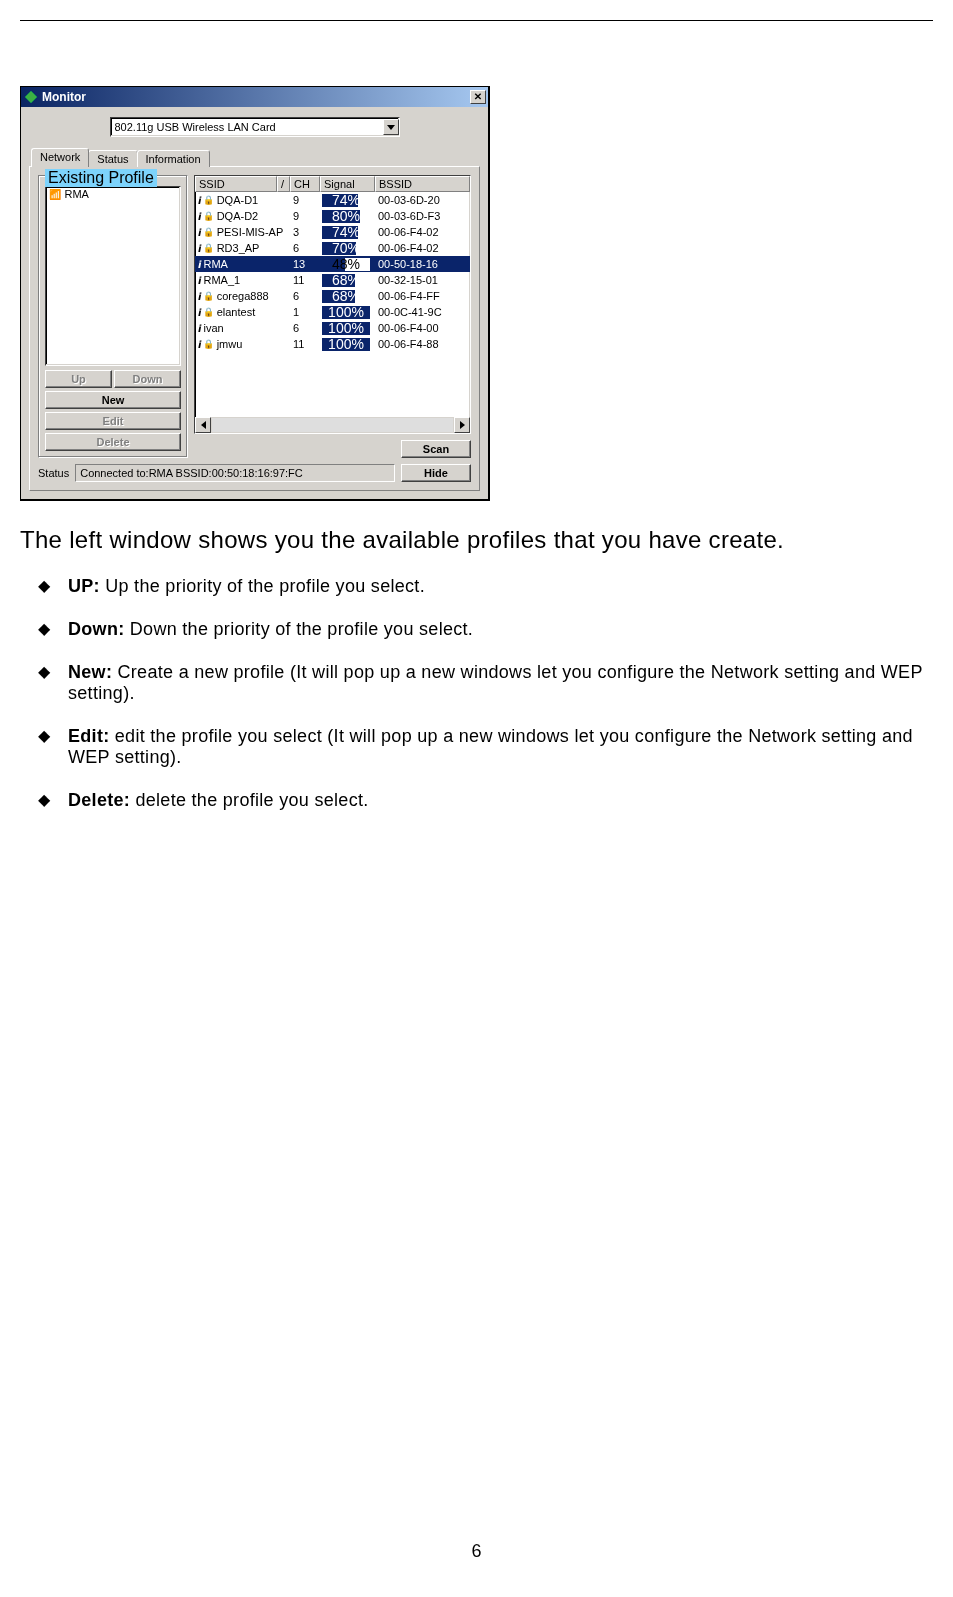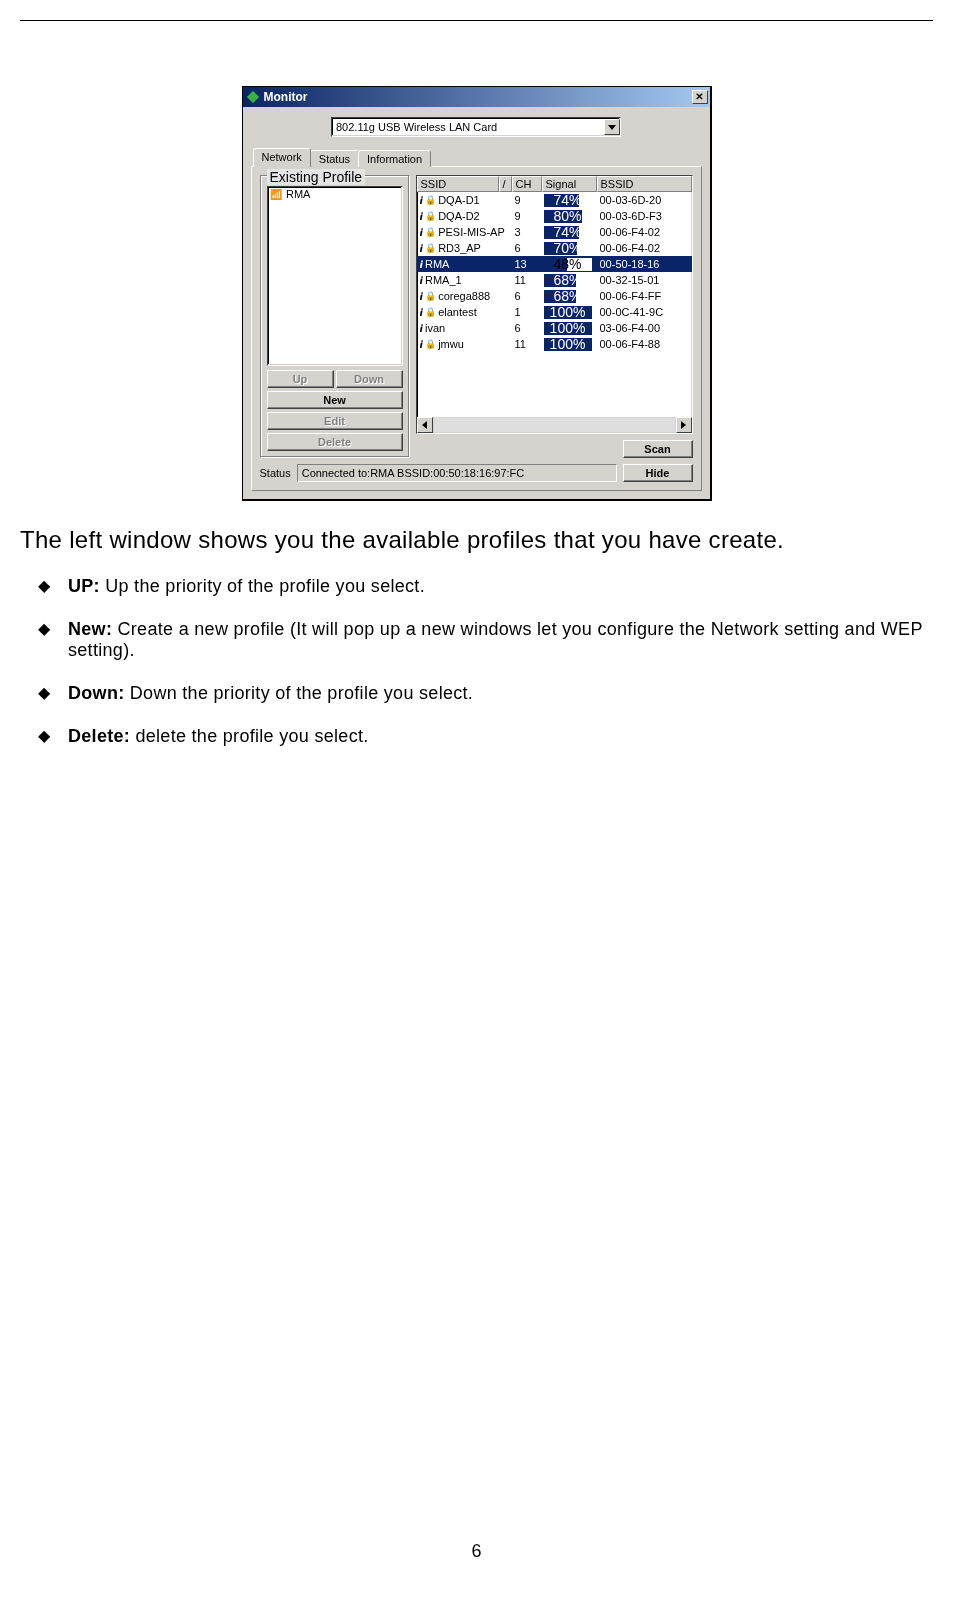--- a/index.html
+++ b/index.html
@@ -18,21 +18,21 @@
   }
   .header-under { border-top: 1px solid #000; margin: 0 0 0 0; }
   .header-title {
     text-align: right;
     font-size: 18px;
     padding: 0 0 3px 0;
     letter-spacing: 0.2px;
   }
   .screenshot-wrap {
     display: flex;
-    justify-content: center;
+    justify-content: flex-start;
     margin: 65px 0 25px 0;
   }
   .win {
     width: 470px;
     background: #d6d3ce;
     border: 1px solid #000;
     border-right: 2px solid #000;
     border-bottom: 2px solid #000;
     font-family: Tahoma, Arial, sans-serif;
     font-size: 11px;
@@ -107,21 +107,21 @@
     border:1px solid #808080;
     border-right-color:#fff; border-bottom-color:#fff;
     box-shadow: inset -1px -1px 0 #808080, inset 1px 1px 0 #fff;
     padding:10px 6px 6px 6px;
     position:relative;
     width: 150px;
     display:flex; flex-direction:column;
   }
   .group-legend {
     position:absolute; top:-7px; left:6px;
-    background:#e5e5e5; padding:0 3px; font-size:14px;
+    background:#7dd3fc; padding:0 3px; font-size:16px;
   }
   .profile-list {
     background:#fff;
     border:1px solid #808080;
     border-top-color:#404040; border-left-color:#404040;
     border-right-color:#fff; border-bottom-color:#fff;
     box-shadow: inset -1px -1px 0 #d6d3ce, inset 1px 1px 0 #000;
     height: 180px;
     padding: 1px;
     font-size:11px;
@@ -426,21 +426,21 @@
                         <span class="ant">𝙞</span>
                         <span>ivan</span>
                       </div>
                       <div class="lv-cell c-ch">6</div>
                       <div class="lv-cell c-sig">
                         <div class="sigbar">
                           <div class="sigfill" style="width: 100%;"></div>
                           <div class="sigtxt">100%</div>
                         </div>
                       </div>
-                      <div class="lv-cell c-bssid">03-06-F4-00</div>
+                      <div class="lv-cell c-bssid">00-06-F4-00</div>
                     </div>
                     <div class="lv-row">
                       <div class="lv-cell c-ssid">
                         <span class="ant">𝙞</span>
                         <span class="lock">🔒</span>
                         <span>jmwu</span>
                       </div>
                       <div class="lv-cell c-ch">11</div>
                       <div class="lv-cell c-sig">
                         <div class="sigbar">
@@ -473,19 +473,20 @@
           </div>
         </div>
       </div>
     </div>
   </div>
 
   <p class="body-text">The left window shows you the available profiles that you have create.</p>
 
   <ul class="bullets" id="bullets">
       <li><span class="term">UP:</span><span> Up the priority of the profile you select.</span></li>
+      <li><span class="term">Down:</span><span> Down the priority of the profile you select.</span></li>
       <li><span class="term">New:</span><span> Create a new profile (It will pop up a new windows let you configure the Network setting and WEP setting).</span></li>
-      <li><span class="term">Down:</span><span> Down the priority of the profile you select.</span></li>
+      <li><span class="term">Edit:</span><span> edit the profile you select (It will pop up a new windows let you configure the Network setting and WEP setting).</span></li>
       <li><span class="term">Delete:</span><span> delete the profile you select.</span></li>
     </ul>
 
   <div class="page-number">6</div>
 </div>
 
 </body></html>

